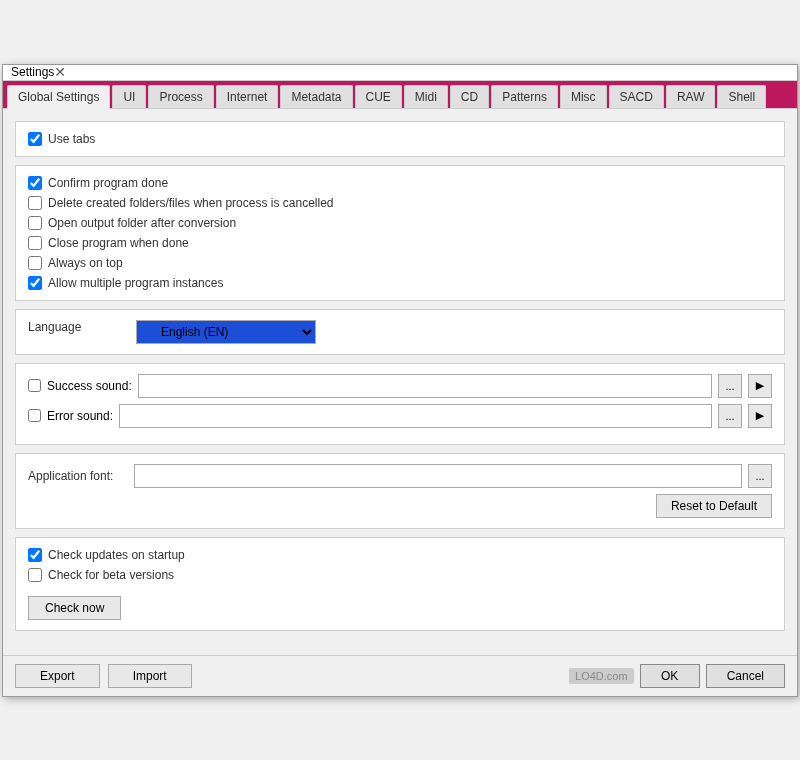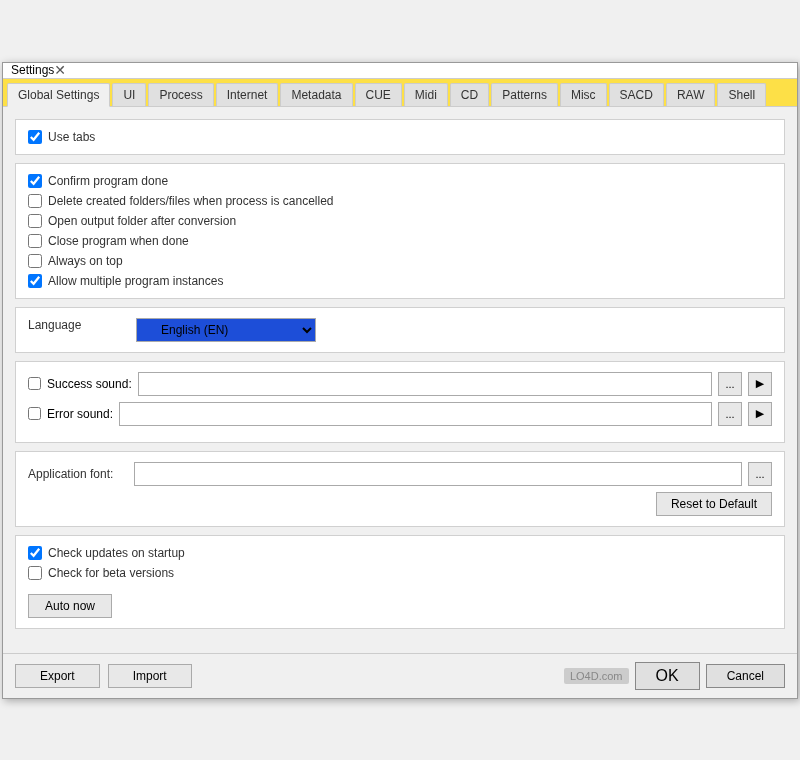--- a/index.html
+++ b/index.html
@@ -35,21 +35,21 @@
     .title-bar-close {
       cursor: pointer;
       font-size: 14px;
       color: #555;
       background: none;
       border: none;
       line-height: 1;
     }
     .tab-bar {
       display: flex;
-      background: #fde047;
+      background: #be185d;
       border-bottom: 1px solid #ccc;
       padding: 4px 4px 0 4px;
       gap: 2px;
     }
     .tab {
       padding: 4px 10px;
       border: 1px solid #ccc;
       border-bottom: none;
       background: #e0e0e0;
       cursor: pointer;
@@ -192,21 +192,21 @@
       background: #e8e8e8;
       cursor: pointer;
       font-size: 12px;
       min-width: 80px;
     }
     .btn-ok {
       padding: 4px 20px;
       border: 1px solid #888;
       background: #e0e0e0;
       cursor: pointer;
-      font-size: 16px;
+      font-size: 12px;
       min-width: 60px;
     }
     .btn-cancel {
       padding: 4px 20px;
       border: 1px solid #888;
       background: #e0e0e0;
       cursor: pointer;
       font-size: 12px;
       min-width: 60px;
     }
@@ -324,21 +324,21 @@
 
     <div class="updates-section">
       <div class="checkbox-row">
         <input type="checkbox" id="check_startup" checked="" style="">
         <label for="check_startup">Check updates on startup</label>
       </div>
       <div class="checkbox-row">
         <input type="checkbox" id="check_beta" style="">
         <label for="check_beta">Check for beta versions</label>
       </div>
-      <button class="btn-check">Auto now</button>
+      <button class="btn-check">Check now</button>
     </div>
 
   </div>
 
   <div class="footer">
     <div class="footer-left">
       <button class="btn-footer">Export</button>
       <button class="btn-footer">Import</button>
     </div>
     <div class="footer-right">

